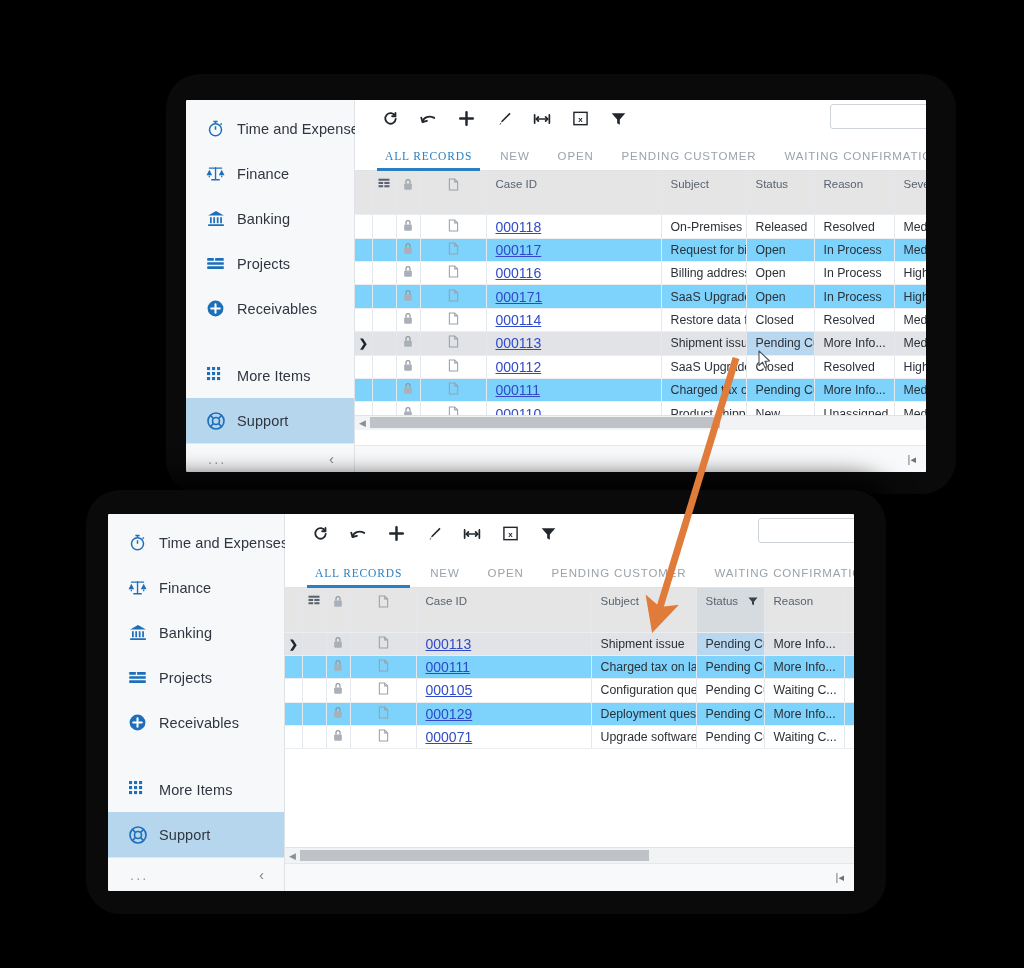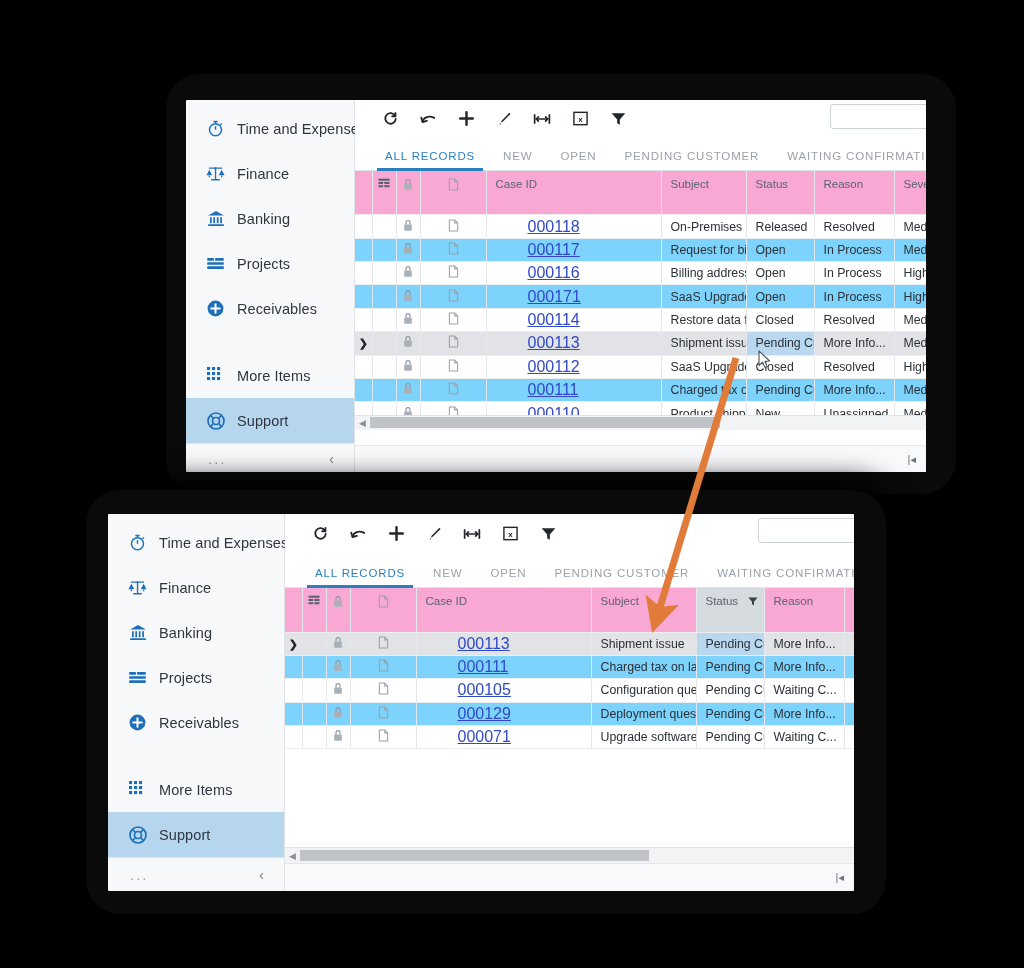--- a/index.html
+++ b/index.html
@@ -85,39 +85,39 @@
     border-bottom:1px solid #dfe3e8;
     background:#fff;
     white-space:nowrap;
   }
   .tab {
     font-size:11.5px; letter-spacing:.85px;
     color:#9aa2ab;
     padding:0 14px 8px 14px;
     position:relative;
   }
-  .tab.active { color:#2a7fc1; }
+  .tab.active { color:#2a7fc1;font-family:Liberation Serif, serif; }
   .tab.active:after {
     content:""; position:absolute; left:6px; right:6px; bottom:-1px;
     height:3px; background:#2a7fc1;
   }
 
   
   .gridwrap { flex:1 1 auto; display:flex; flex-direction:column; min-height:0; background:#fff; }
   table.grid { border-collapse:collapse; table-layout:fixed; width:100%; }
   table.grid th, table.grid td {
     border-right:1px solid #e4e8ec;
     border-bottom:1px solid #eceff2;
     text-align:left;
     font-weight:normal;
     overflow:hidden;
     white-space:nowrap;
   }
   thead th {
-    background:#f9a8d4;
+    background:#e5e5e5;
     color:#5a6借;
     color:#5a6270;
     font-size:11.5px;
     height:44px;
     vertical-align:top;
     padding:7px 0 0 9px;
     border-bottom:1px solid #d9dee3;
   }
   thead th.ico-col { padding-left:0; text-align:center; }
   thead th.sorted { background:#d6dbe0; position:relative; }
@@ -125,21 +125,21 @@
   tbody td {
     height:23.4px;
     font-size:12.3px;
     color:#2b3138;
     padding:0 0 0 9px;
   }
   tbody tr.alt td { background:#7dd3fc; }
   tbody tr.sel td { background:#e1e3e6; }
   tbody td.ico-col { padding-left:0; text-align:center; }
   tbody td.cell-hl { background:#b9d8ef !important; }
-  td a.caseid { color:#2f49c9; text-decoration:underline; font-size:16px;margin-left:32px; }
+  td a.caseid { color:#2f49c9; text-decoration:underline; font-size:14px; }
   .expander { color:#20252b; font-size:11px; font-weight:bold; line-height:1; }
   .muted-ico { color:#9aa1a9; }
 
   
   .hscroll {
     height:16px; background:#f2f3f5;
     border-top:1px solid #dfe3e8;
     display:flex; align-items:center;
     padding-left:4px; gap:4px;
   }

